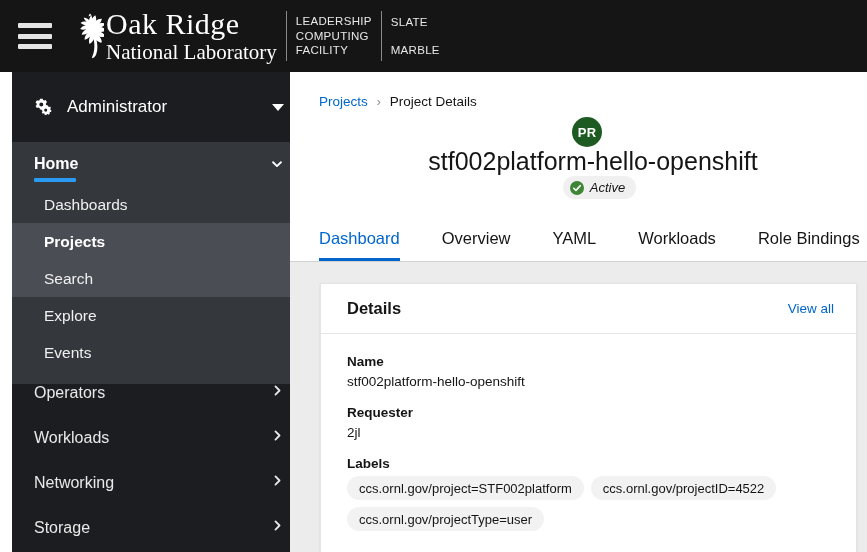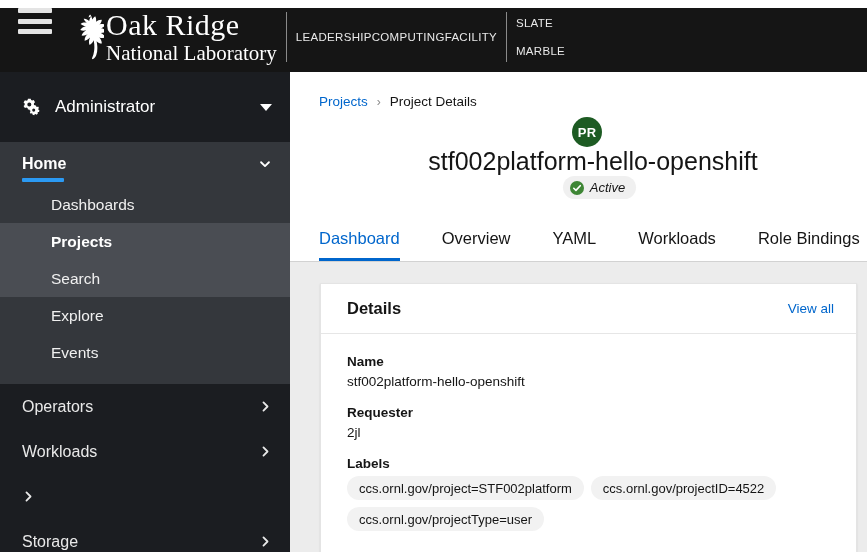--- a/index.html
+++ b/index.html
@@ -7,23 +7,23 @@
     width: 867px; height: 552px;
     overflow: hidden;
     font-family: "Liberation Sans", sans-serif;
     background: #ffffff;
   }
 
   #app { position: relative; width: 867px; height: 552px; }
 
   
   .masthead {
-    position: absolute; left: 0; top: 8px; width: 867px; height: 72px;
+    position: absolute; left: 0; top: 0; width: 867px; height: 72px;
     background: #151515;
-    display: flex; 
+    display: flex; align-items: center;
   }
   .hamburger {
     width: 34px; height: 26px;
     margin-left: 18px; margin-right: 18px;
     display: flex; flex-direction: column; justify-content: space-between;
     cursor: pointer;
   }
   .hamburger span {
     display: block; height: 5px; width: 34px;
     background: #e4e4e4; border-radius: 1px;
@@ -36,33 +36,33 @@
     font-family: "Liberation Serif", serif;
     font-size: 30px; letter-spacing: 0.5px; font-weight: 400;
     white-space: nowrap;
   }
   .ornl-natlab {
     font-family: "Liberation Serif", serif;
     font-size: 21px; margin-top: 3px; white-space: nowrap;
   }
   .logo-div { width: 1px; height: 50px; background: #8a8a8a; margin: 0 9px; }
   .lcf-block {
-    display: flex; flex-direction: row; justify-content: center;
+    display: flex; flex-direction: column; justify-content: center;
     color: #e8e8e8; font-size: 11.5px; line-height: 1.28;
     letter-spacing: 0.3px; white-space: nowrap;
   }
   .slate-block {
     display: flex; flex-direction: column; justify-content: space-between;
     color: #e8e8e8; font-size: 11.5px; height: 46px;
     letter-spacing: 0.3px; white-space: nowrap; padding: 3px 0;
   }
 
   
   .sidebar {
-    position: absolute; left: 0; top: 72px; width: 290px; height: 480px;
+    position: absolute; left: 12px; top: 72px; width: 290px; height: 480px;
     background: #1b1d21;
   }
   .perspective {
     height: 70px; background: #1b1d21;
     display: flex; align-items: center; padding: 0 18px 0 22px;
     color: #ffffff; cursor: pointer;
   }
   .cogs-icon { width: 21px; height: 21px; margin-right: 12px; flex: 0 0 auto; }
   .perspective-label { font-size: 17px; flex: 1 1 auto; }
   .caret-down {
@@ -81,28 +81,28 @@
   .nav-section-head .label { flex: 1 1 auto; }
   .chev { width: 14px; height: 14px; flex: 0 0 auto; }
   .active-bar {
     position: absolute; left: 22px; bottom: 4px;
     width: 42px; height: 4px; background: #2b9af3; border-radius: 1px;
   }
 
   .nav-item {
     height: 37px; padding-left: 32px;
     display: flex; align-items: center; cursor: pointer;
-    color: #f0f0f0; font-size: 15.5px; margin-left: 19px;
+    color: #f0f0f0; font-size: 15.5px;
   }
   .nav-item.bold { font-weight: bold; color: #ffffff; }
   .nav-hover-band { background: #4a4d53; }
 
   .nav-top {
     height: 45px; padding: 0 18px 0 22px;
-    display: flex; align-items: center; cursor: pointer;
+    display: flex; align-items: flex-start; cursor: pointer;
     color: #e9e9e9; font-size: 16px;
     background: #1b1d21;
   }
   .nav-top .label { flex: 1 1 auto; }
   .chev-r { width: 13px; height: 13px; flex: 0 0 auto; }
 
   
   .main {
     position: absolute; left: 290px; top: 72px;
     width: 577px; height: 480px; background: #ffffff;
@@ -254,20 +254,21 @@
           <path fill="none" stroke="#e9e9e9" stroke-width="2.2" stroke-linecap="round" stroke-linejoin="round" d="M5.5 3 L10.5 8 L5.5 13"></path>
         </svg>
       </div>
       <div class="nav-top">
         <div class="label">Workloads</div>
         <svg class="chev-r" viewBox="0 0 16 16">
           <path fill="none" stroke="#e9e9e9" stroke-width="2.2" stroke-linecap="round" stroke-linejoin="round" d="M5.5 3 L10.5 8 L5.5 13"></path>
         </svg>
       </div>
       <div class="nav-top">
+        <div class="label">Networking</div>
         <svg class="chev-r" viewBox="0 0 16 16">
           <path fill="none" stroke="#e9e9e9" stroke-width="2.2" stroke-linecap="round" stroke-linejoin="round" d="M5.5 3 L10.5 8 L5.5 13"></path>
         </svg>
       </div>
       <div class="nav-top">
         <div class="label">Storage</div>
         <svg class="chev-r" viewBox="0 0 16 16">
           <path fill="none" stroke="#e9e9e9" stroke-width="2.2" stroke-linecap="round" stroke-linejoin="round" d="M5.5 3 L10.5 8 L5.5 13"></path>
         </svg>
       </div>

